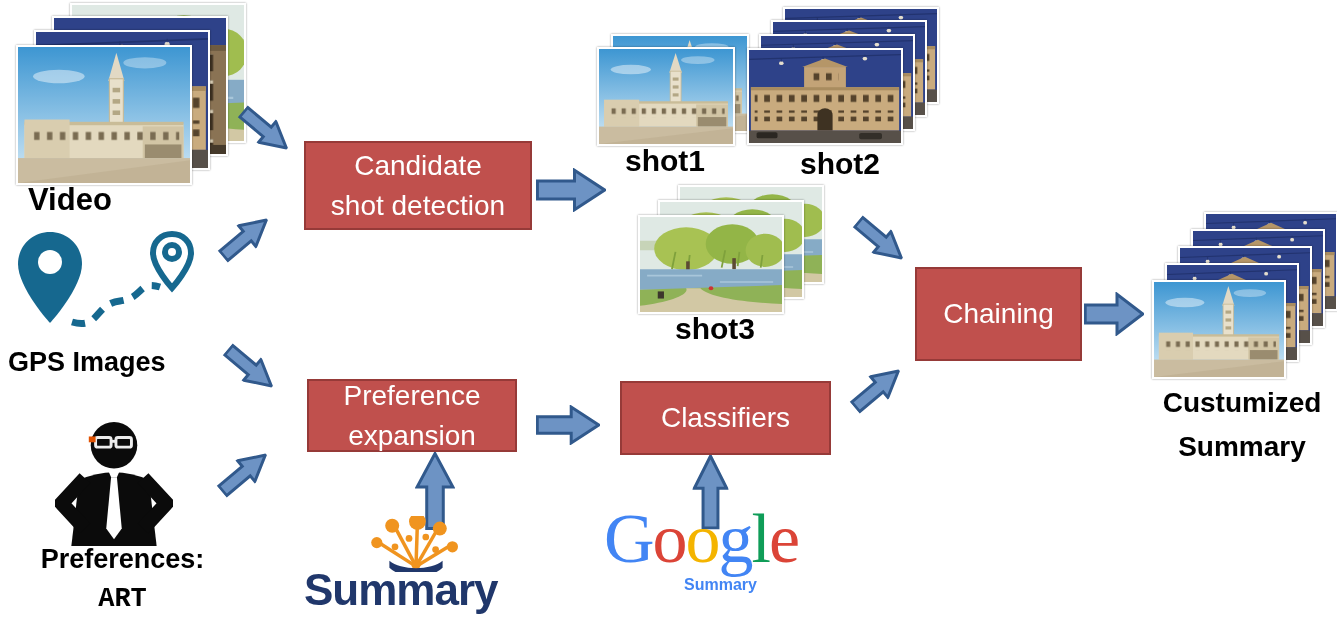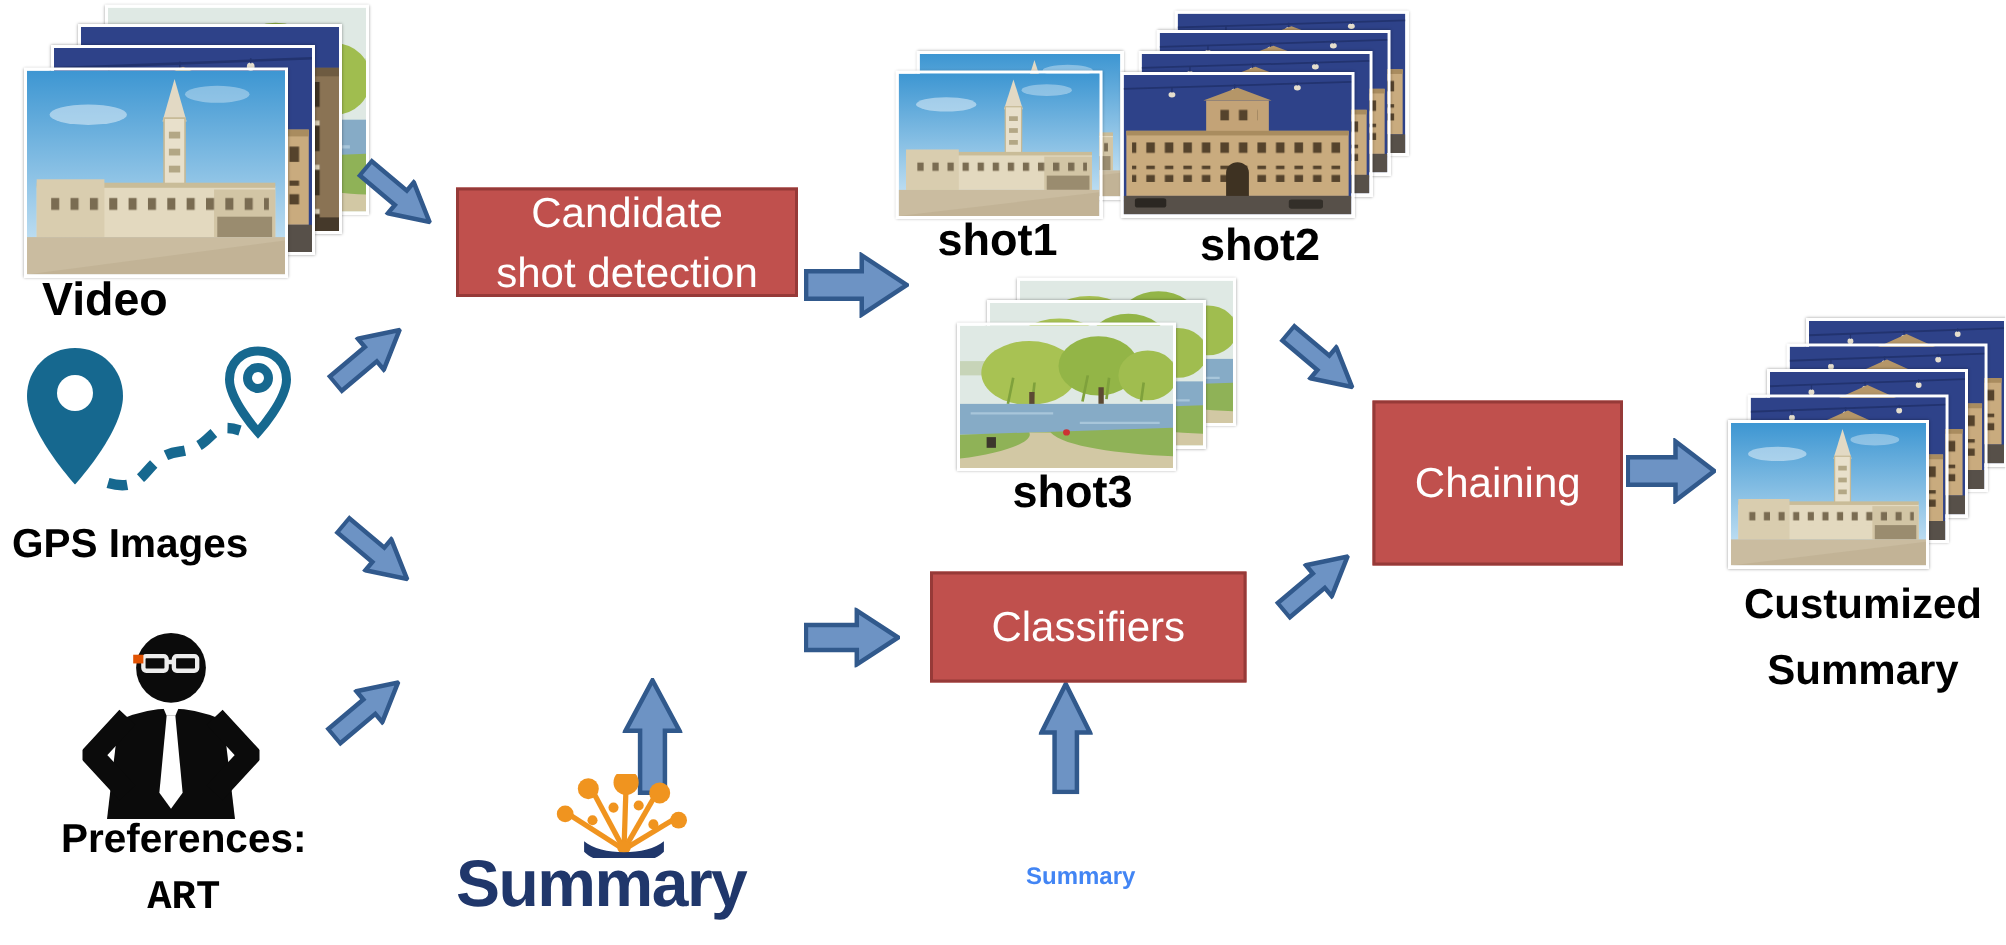--- a/index.html
+++ b/index.html
@@ -279,28 +279,32 @@
       <svg viewBox="0 0 100 58" preserveAspectRatio="none">
         <polygon points="2,17 55,17 55,3 98,29 55,55 55,41 2,41" vector-effect="non-scaling-stroke"></polygon>
       </svg>
     </div>
   <div class="arrow" style="left:673px;top:474px;width:75px;height:36px;transform:rotate(-90deg)">
       <svg viewBox="0 0 100 58" preserveAspectRatio="none">
         <polygon points="2,17 55,17 55,3 98,29 55,55 55,41 2,41" vector-effect="non-scaling-stroke"></polygon>
       </svg>
     </div>
 
-  <div class="pbox" style="left:304px;top:125px;width:228px;height:73px;">
+  <div class="pbox" style="left:304px;top:141px;width:228px;height:89px;">
     <div>Candidate</div>
     <div>shot detection</div>
   </div>
+  <div class="pbox" style="left:307px;top:379px;width:210px;height:73px;">
+    <div>Preference</div>
+    <div>expansion</div>
+  </div>
   <div class="pbox" style="left:620px;top:381px;width:211px;height:74px;">
     <div>Classifiers</div>
   </div>
-  <div class="pbox" style="left:915px;top:267px;width:167px;height:110px;text-align:center;">
+  <div class="pbox" style="left:915px;top:267px;width:167px;height:94px;text-align:center;">
     <div>Chaining</div>
   </div>
 
   <div class="logo" style="left:304px;top:516px;width:180px;">
     <svg style="position:absolute;left:46px;top:0;width:132px;height:56px" viewBox="0 0 90 40">
       <g class="dbp-line">
         <line x1="45" y1="36" x2="20" y2="20"></line>
           <line x1="45" y1="36" x2="30" y2="8"></line>
         <line x1="45" y1="36" x2="46" y2="5"></line>
           <line x1="45" y1="36" x2="60" y2="10"></line>
@@ -317,16 +321,19 @@
           <circle cx="52" cy="15" r="2.4"></circle>
           <circle cx="59" cy="24" r="2.4"></circle>
         <circle cx="45" cy="35" r="3.2"></circle>
       </g>
       <path class="dbp-book" d="M26,32 C34,39 56,39 64,32 L64,37 C56,45 34,45 26,37 Z"></path>
     </svg>
     <div class="dbp-text" style="position:absolute;left:0;top:52px;">Summary</div>
   </div>
 
   <div class="logo" style="left:604px;top:504px;width:240px;height:100px;">
+    <div class="google-word">
+      <span class="g-blue">G</span><span class="g-red">o</span><span class="g-yellow">o</span><span class="g-blue">g</span><span class="g-green">l</span><span class="g-red">e</span>
+    </div>
     <div class="google-sub" style="left:80px;top:72px;">Summary</div>
   </div>
 
 </div>
 
 </body></html>

